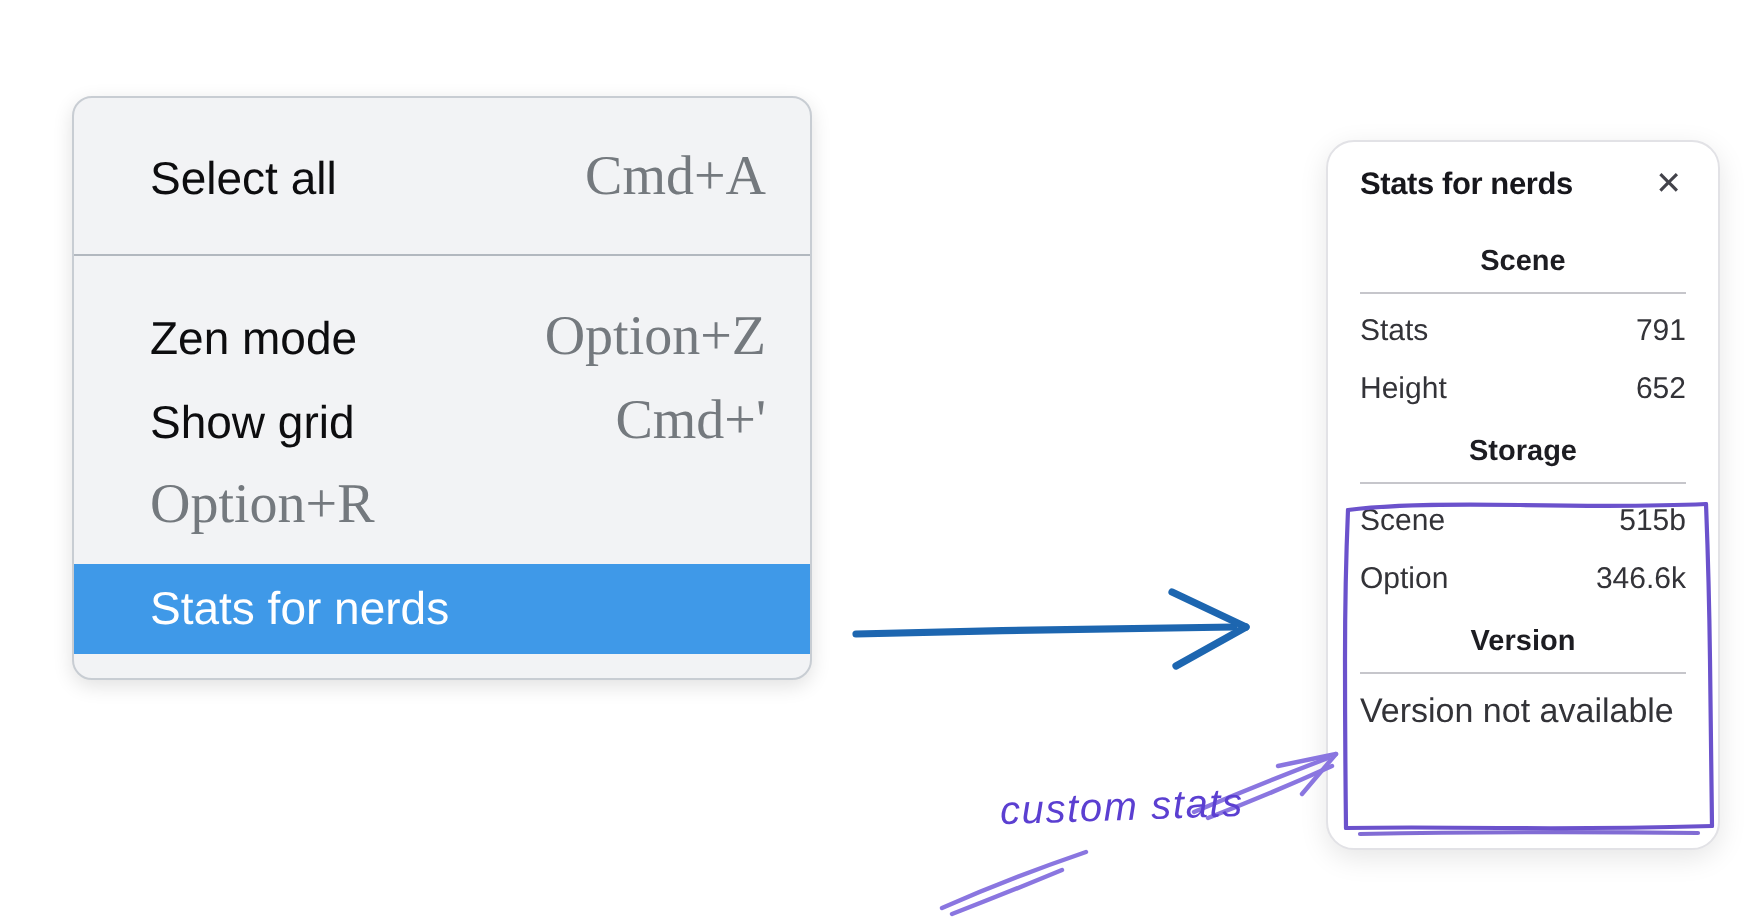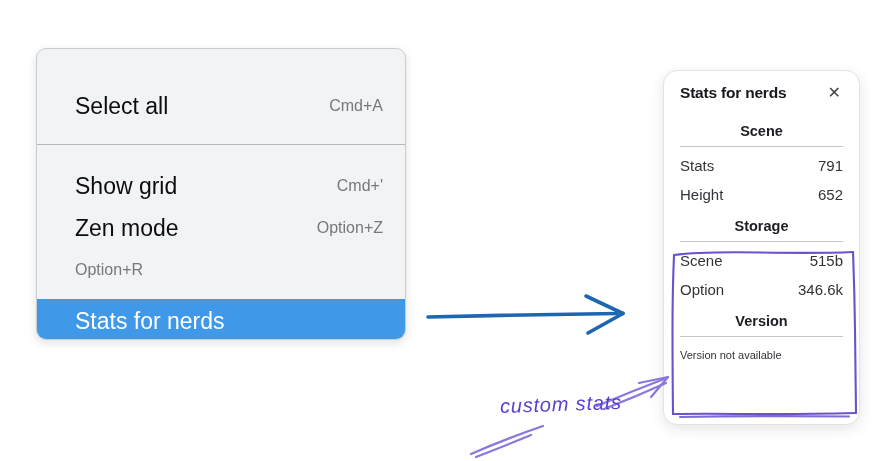--- a/index.html
+++ b/index.html
@@ -19,32 +19,32 @@
     overflow:hidden;
   }
   
   .menu{
     position:absolute;left:36px;top:48px;
     width:370px;height:292px;
     background:#f2f3f5;
     border:1px solid #c8cdd3;
     border-radius:10px;
     box-shadow:0 3px 10px rgba(0,0,0,.12);
-    padding-top:31px;
+    padding-top:14px;
     overflow:hidden;
   }
   .menu-row{
     display:flex;align-items:center;justify-content:space-between;
     height:42px;
     padding:0 22px 0 38px;
     cursor:default;
   }
   .menu-row.first{height:52px;}
   .mi-label{font-size:23px;color:#0d0d0f;}
-  .mi-shortcut{font-size:16px;color:#74797e;}
+  .mi-shortcut{font-size:28px;color:#74797e;font-family:Liberation Serif, serif;}
   .menu-sep{border-top:1px solid #b2b8bf;margin:12px 0 0 0;}
   .menu-group2{padding-top:20px;}
   .menu-row.selected{
     height:45px;margin-top:8px;
     background:var(--accent);
   }
   .menu-row.selected .mi-label{color:#ffffff;}
   .menu-row.selected .mi-shortcut{color:rgba(255,255,255,.78);}
   
   .panel{
@@ -70,21 +70,21 @@
   .sec-title.tight{margin-top:14px;}
   .panel hr{
     border:none;border-top:1px solid #c6c6cb;
     margin:0 0 9px 0;
   }
   .stat-row{
     display:flex;justify-content:space-between;
     font-size:15px;color:#333338;
     margin-bottom:10px;line-height:19px;
   }
-  .stat-note{font-size:11px;color:#333338;line-height:19px;}
+  .stat-note{font-size:17px;color:#333338;line-height:19px;}
   
   .overlay{
     position:absolute;left:0;top:0;width:873px;height:461px;
     pointer-events:none;
   }
   .custom-stats{
     position:absolute;left:500px;top:393px;
     font-size:20px;font-style:italic;
     color:var(--purple-text);
     letter-spacing:.8px;
@@ -99,26 +99,26 @@
 <div class="stage">
 
   <div class="menu">
     <div class="menu-row first">
       <span class="mi-label">Select all</span>
       <span class="mi-shortcut">Cmd+A</span>
     </div>
     <div class="menu-sep"></div>
     <div class="menu-group2">
       <div class="menu-row">
+        <span class="mi-label">Zen mode</span>
+        <span class="mi-shortcut">Option+Z</span>
+      </div>
+      <div class="menu-row">
         <span class="mi-label">Show grid</span>
         <span class="mi-shortcut">Cmd+'</span>
-      </div>
-      <div class="menu-row">
-        <span class="mi-label">Zen mode</span>
-        <span class="mi-shortcut">Option+Z</span>
       </div>
       <div class="menu-row">
         <span class="mi-shortcut">Option+R</span>
       </div>
       <div class="menu-row selected">
         <span class="mi-label">Stats for nerds</span>
       </div>
     </div>
   </div>
 

